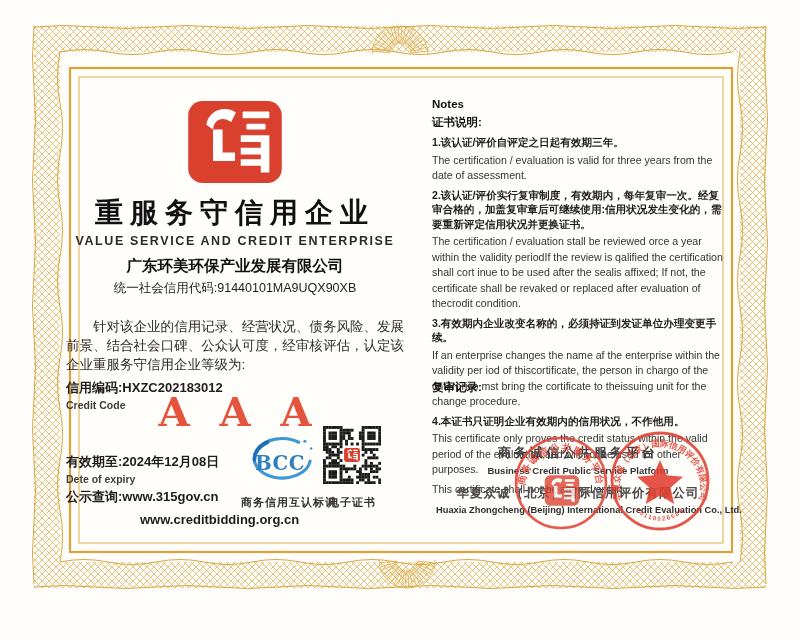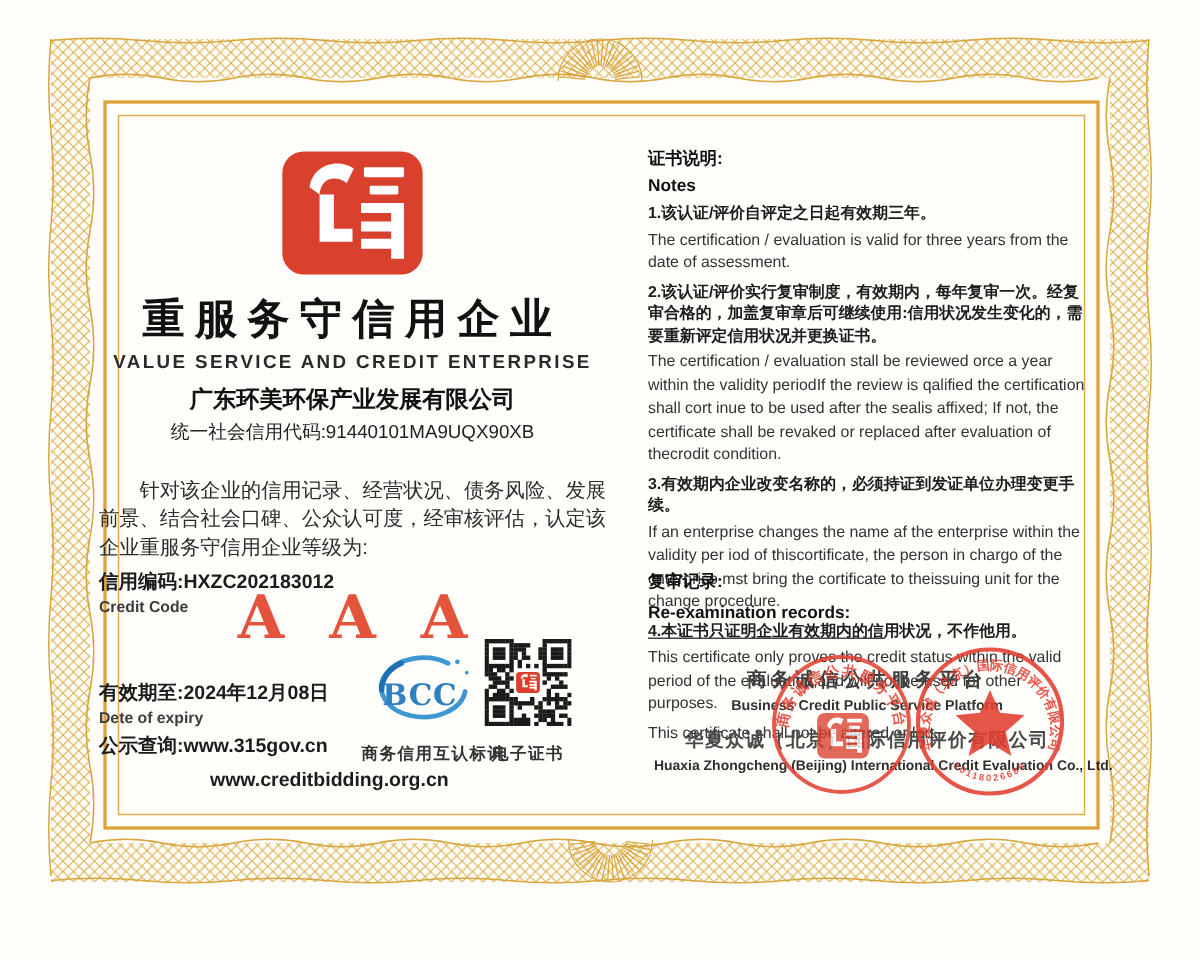--- a/index.html
+++ b/index.html
@@ -392,36 +392,35 @@
         <rect x="8.142857142857142" y="54.28571428571429" width="2.8642857142857143" height="2.8642857142857143" fill="#1a1a1a"></rect>
         <rect x="10.857142857142858" y="54.28571428571429" width="2.8642857142857143" height="2.8642857142857143" fill="#1a1a1a"></rect>
         <rect x="13.571428571428573" y="54.28571428571429" width="2.8642857142857143" height="2.8642857142857143" fill="#1a1a1a"></rect>
         <rect x="16.285714285714285" y="54.28571428571429" width="2.8642857142857143" height="2.8642857142857143" fill="#1a1a1a"></rect>
         <use href="#xinseal" x="20.5" y="21.5" width="16" height="14"></use>
       </svg>
   </div>
   <div class="abs cap" style="left:323px;top:495px;width:58px;">电子证书</div>
 
   <div class="right-col">
+    <div class="nh">Notes</div>
     <div class="nh">证书说明:</div>
-    <div class="nh">Notes</div>
     <p class="nz">1.该认证/评价自评定之日起有效期三年。</p>
     <p class="ne">The certification / evaluation is valid for three years from the date of assessment.</p>
     <p class="nz">2.该认证/评价实行复审制度，有效期内，每年复审一次。经复审合格的，加盖复审章后可继续使用:信用状况发生变化的，需要重新评定信用状况并更换证书。</p>
     <p class="ne">The certification / evaluation stall be reviewed orce a year within the validity periodIf the review is qalified the certification shall cort inue to be used after the sealis affixed; If not, the certificate shall be revaked or replaced after evaluation of thecrodit condition.</p>
     <p class="nz">3.有效期内企业改变名称的，必须持证到发证单位办理变更手续。</p>
     <p class="ne">If an enterprise changes the name af the enterprise within the validity per iod of thiscortificate, the person in chargo of the cnterpriso mst bring the cortificate to theissuing unit for the change procedure.</p>
     <p class="nz">4.本证书只证明企业有效期内的信用状况，不作他用。</p>
     <p class="ne">This certificate only proves the credit status within the valid period of the evaluation,and will not be used for other purposes.</p>
     <p class="ne">This certificate shall not be altered or lert.</p>
   </div>
 
   <div class="reexam">
     <div class="nh">复审记录:</div>
-    <div class="nh"><span>Re-examination records:</span><span class="fill-line"></span></div>
   </div>
 
   <div class="footer-block">
     <div class="f-zh1">商务诚信公共服务平台</div>
     <div class="f-en1">Business Credit Public Service Platform</div>
     <div class="f-zh2">华夏众诚（北京）国际信用评价有限公司</div>
     <div class="f-en2">Huaxia Zhongcheng (Beijing) International Credit Evaluation Co., Ltd.</div>
   </div>
 
   <svg class="abs" style="left:513px;top:435px;" width="96" height="96" viewBox="0 0 96 96" opacity="0.85">

